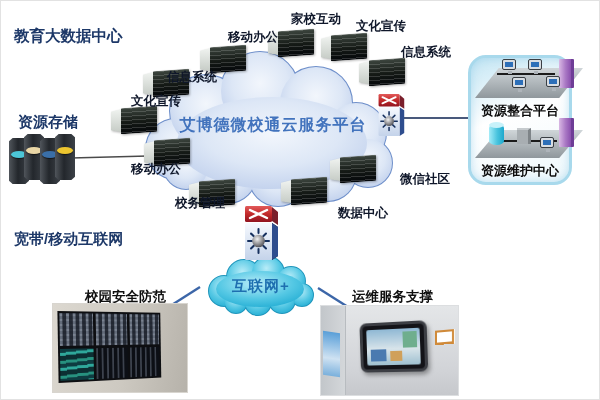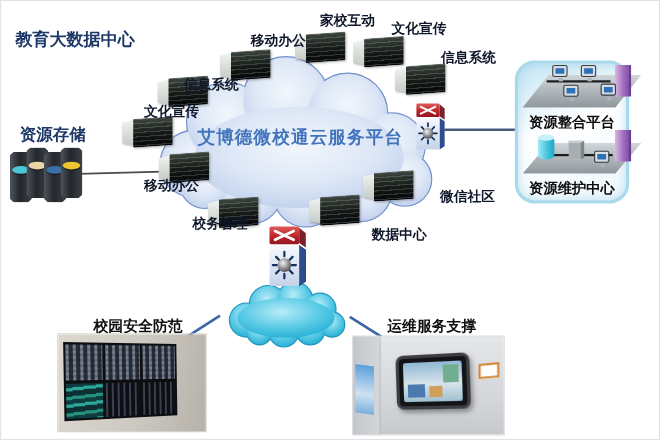--- a/index.html
+++ b/index.html
@@ -143,20 +143,21 @@
 
   <svg id="lines" width="600" height="400">
     <line x1="70" y1="157" x2="147" y2="155" stroke="#4a4a4a" stroke-width="1.6"></line>
     <line x1="403" y1="117" x2="468" y2="117" stroke="#49597c" stroke-width="2.2"></line>
     <line x1="199" y1="286" x2="166" y2="307" stroke="#3c66a8" stroke-width="2.4"></line>
     <line x1="317" y1="287" x2="347" y2="306" stroke="#3c66a8" stroke-width="2.4"></line>
   </svg>
 
   <div class="h-navy" id="h-edu">教育大数据中心</div>
   <div class="h-navy" id="h-storage">资源存储</div>
+  <div class="h-navy" id="h-broadband">宽带/移动互联网</div>
 
   <div id="cloud-main">
     <svg width="266" height="156" viewBox="0 0 266 156">
       <g stroke="#6e8fca" stroke-width="2" fill="url(#cldg)">
         <circle cx="36" cy="98" r="30"></circle>
           <circle cx="66" cy="60" r="36"></circle>
           <circle cx="120" cy="40" r="39"></circle>
         <circle cx="176" cy="52" r="36"></circle>
           <circle cx="216" cy="82" r="30"></circle>
           <circle cx="228" cy="112" r="24"></circle>
@@ -199,20 +200,21 @@
           <circle cx="46" cy="22" r="17"></circle>
           <circle cx="70" cy="18" r="16"></circle>
         <circle cx="93" cy="26" r="14"></circle>
           <circle cx="104" cy="40" r="11"></circle>
           <circle cx="84" cy="45" r="13"></circle>
         <circle cx="60" cy="47" r="13"></circle>
           <circle cx="38" cy="47" r="11"></circle>
           <ellipse cx="62" cy="34" rx="44" ry="18"></ellipse>
       </g>
     </svg>
+    <div class="cloud-label">互联网+</div>
   </div>
 
   <div class="srv" id="sv0">
       <i class="side"></i>
       <i class="front"></i>
     </div>
   <div class="srv" id="sv1">
       <i class="side"></i>
       <i class="front"></i>
     </div>

